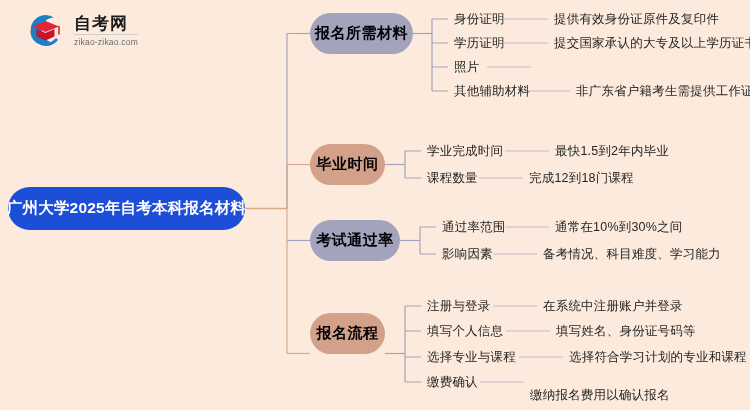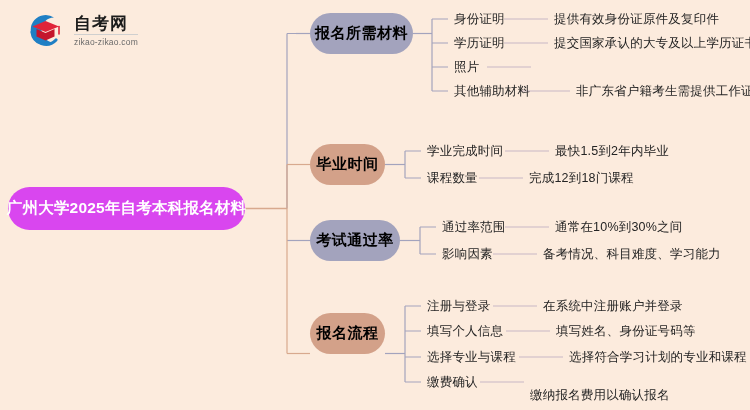--- a/index.html
+++ b/index.html
@@ -79,21 +79,21 @@
     box-sizing: border-box;
     white-space: nowrap;
   }
 
   .root-node {
     left: 8px;
     top: 187px;
     width: 237px;
     height: 43px;
     border-radius: 21.5px;
-    background: #d946ef;
+    background: #1d4ed8;
     color: #ffffff;
     font-size: 15.5px;
     font-weight: bold;
     letter-spacing: 0.2px;
   }
 
   .branch-node {
     height: 41px;
     border-radius: 20.5px;
     color: #000000;

